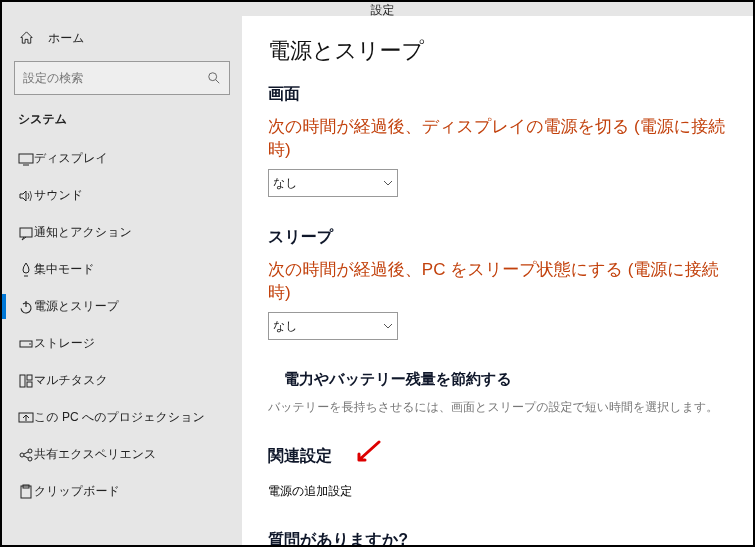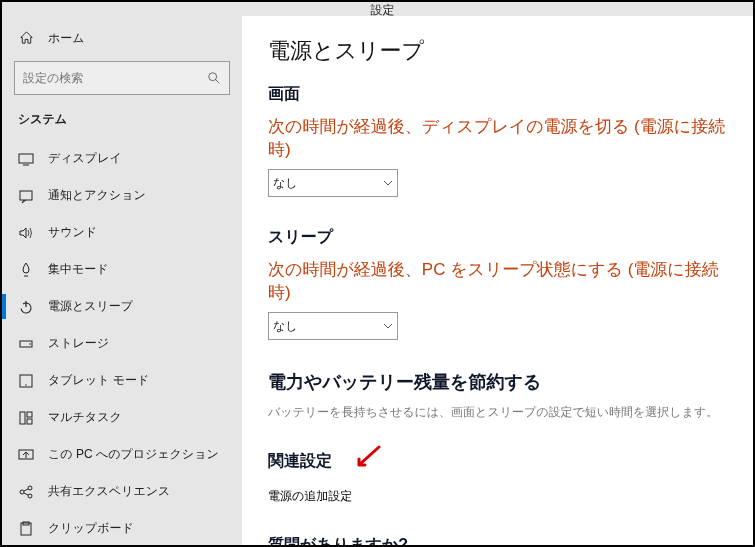--- a/index.html
+++ b/index.html
@@ -10,27 +10,27 @@
 .titlebar-controls { display: flex; }
 .titlebar-btn { width: 46px; height: 30px; display: flex; align-items: center; justify-content: center; font-size: 12px; color: #222; }
 .body { display: flex; flex: 1; min-height: 0; }
 .sidebar { width: 240px; background: #e6e6e6; display: flex; flex-direction: column; padding-top: 6px; overflow-y: auto; }
 .home-row { display: flex; padding: 8px 16px; font-size: 12px; color: #222; gap: 14px; }
 .search-wrap { padding: 6px 12px 10px; }
 .search-box { display: flex; align-items: center; border: 1px solid #999; background: #eee; height: 34px; padding: 0 8px; }
 .search-input { flex: 1; border: none; background: transparent; font-size: 12px; color: #666; outline: none; }
 .search-icon { color: #555; }
 .category-label { padding: 6px 16px 12px; font-size: 12px; font-weight: bold; color: #222; }
-.nav-item { display: flex; align-items: center; gap: 14px; padding: 10px 16px; font-size: 12px; color: #222; cursor: pointer; position: relative; }
+.nav-item { display: flex; align-items: center; padding: 10px 16px; font-size: 12px; color: #222; cursor: pointer; position: relative; }
 .nav-item.active::before { content: ""; position: absolute; left: 0; top: 6px; bottom: 6px; width: 4px; background: #0078d7; }
 .nav-icon { width: 16px; display: flex; justify-content: center; color: #222; font-size: 14px; }
 .content { flex: 1; padding: 20px 26px; overflow-y: auto; background: #fff; position: relative; }
 .page-title { font-size: 22px; font-weight: 400; margin-bottom: 18px; color: #111; }
 .section-header { font-size: 16px; font-weight: 700; margin-bottom: 10px; color: #0f172a; }
-.section-header.big { font-size: 18px; }
+.section-header.big { font-size: 15px; margin-left: 16px; }
 .field-label { font-size: 17px; color: #c2410c; margin-bottom: 8px; }
 .select { display: inline-flex; align-items: center; justify-content: space-between; border: 1px solid #999; width: 130px; height: 28px; padding: 0 4px; font-size: 12px; color: #222; cursor: pointer; background:#fff; }
 .section { margin-bottom: 30px; }
 .help-text { font-size: 12px; color: #777; margin-top: 1px; margin-bottom: 4px; }
 .link { font-size: 12px; color: #000000; cursor: pointer; display: inline-block; margin-top: 6px; }
 .related { position: relative; }
 svg { display: block; }
 </style>
 </head>
 <body>
@@ -88,40 +88,40 @@
               <rect x="1" y="3" width="14" height="9" fill="none" stroke="#222" stroke-width="1"></rect>
               <path d="M5 14 H11" stroke="#222" stroke-width="1"></path>
             </svg>
         </span>
         <span>ディスプレイ</span>
       </div>
 
       <div class="nav-item">
         <span class="nav-icon">
           <svg width="16" height="16" viewBox="0 0 16 16">
+              <path d="M2 6 L5 6 L8 3 L8 13 L5 10 L2 10 Z" fill="none" stroke="#222" stroke-width="1"></path>
+              <path d="M10 5 Q12 8 10 11 M12 3 Q15 8 12 13" fill="none" stroke="#222" stroke-width="0.8"></path>
+            </svg>
+        </span>
+        <span>サウンド</span>
+      </div>
+
+      <div class="nav-item">
+        <span class="nav-icon">
+          <svg width="16" height="16" viewBox="0 0 16 16">
               <rect x="2" y="3" width="12" height="9" fill="none" stroke="#222" stroke-width="1"></rect>
               <path d="M6 12 L4 15 L8 12" fill="none" stroke="#222" stroke-width="1"></path>
             </svg>
         </span>
         <span>通知とアクション</span>
       </div>
 
       <div class="nav-item">
         <span class="nav-icon">
           <svg width="16" height="16" viewBox="0 0 16 16">
-              <path d="M2 6 L5 6 L8 3 L8 13 L5 10 L2 10 Z" fill="none" stroke="#222" stroke-width="1"></path>
-              <path d="M10 5 Q12 8 10 11 M12 3 Q15 8 12 13" fill="none" stroke="#222" stroke-width="0.8"></path>
-            </svg>
-        </span>
-        <span>サウンド</span>
-      </div>
-
-      <div class="nav-item">
-        <span class="nav-icon">
-          <svg width="16" height="16" viewBox="0 0 16 16">
               <path d="M8 1 Q11 5 11 8 A3 3 0 1 1 5 8 Q5 5 8 1 Z M6 14 H10" fill="none" stroke="#222" stroke-width="1"></path>
             </svg>
         </span>
         <span>集中モード</span>
       </div>
 
       <div class="nav-item active">
         <span class="nav-icon">
           <svg width="16" height="16" viewBox="0 0 16 16">
               <circle cx="8" cy="9" r="5" fill="none" stroke="#222" stroke-width="1" stroke-dasharray="20 5" transform="rotate(-60 8 9)"></circle>
@@ -134,29 +134,20 @@
       <div class="nav-item">
         <span class="nav-icon">
           <svg width="16" height="16" viewBox="0 0 16 16">
               <rect x="2" y="5" width="12" height="6" fill="none" stroke="#222" stroke-width="1"></rect>
               <circle cx="12" cy="8" r="0.8" fill="#222"></circle>
             </svg>
         </span>
         <span>ストレージ</span>
       </div>
 
-      <div class="nav-item">
-        <span class="nav-icon">
-          <svg width="16" height="16" viewBox="0 0 16 16">
-              <rect x="2" y="2" width="12" height="12" fill="none" stroke="#222" stroke-width="1"></rect>
-              <circle cx="8" cy="12" r="0.7" fill="#222"></circle>
-            </svg>
-        </span>
-        <span>タブレット モード</span>
-      </div>
 
       <div class="nav-item">
         <span class="nav-icon">
           <svg width="16" height="16" viewBox="0 0 16 16">
               <rect x="2" y="2" width="5" height="12" fill="none" stroke="#222" stroke-width="1"></rect>
               <rect x="9" y="2" width="5" height="5" fill="none" stroke="#222" stroke-width="1"></rect>
               <rect x="9" y="9" width="5" height="5" fill="none" stroke="#222" stroke-width="1"></rect>
             </svg>
         </span>
         <span>マルチタスク</span>

